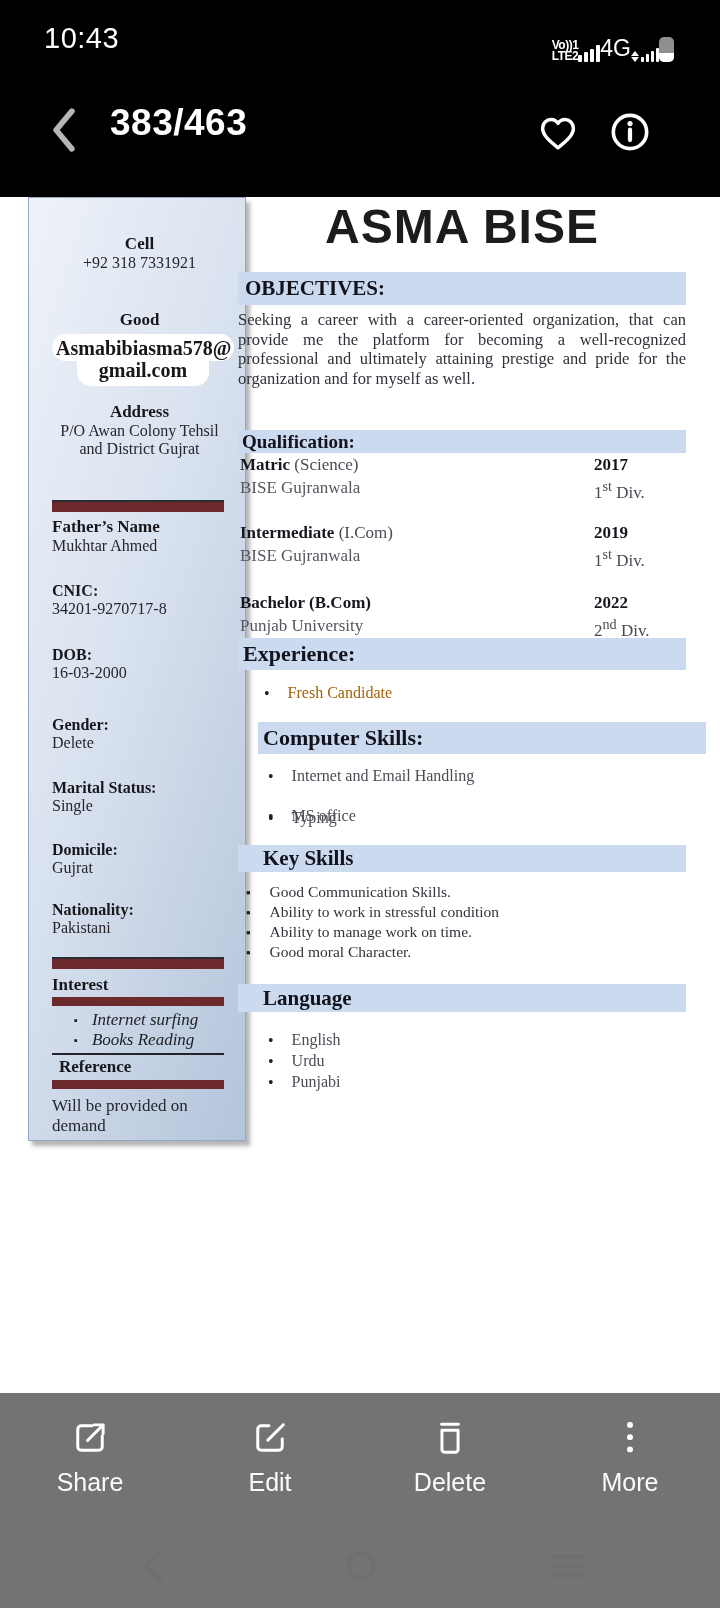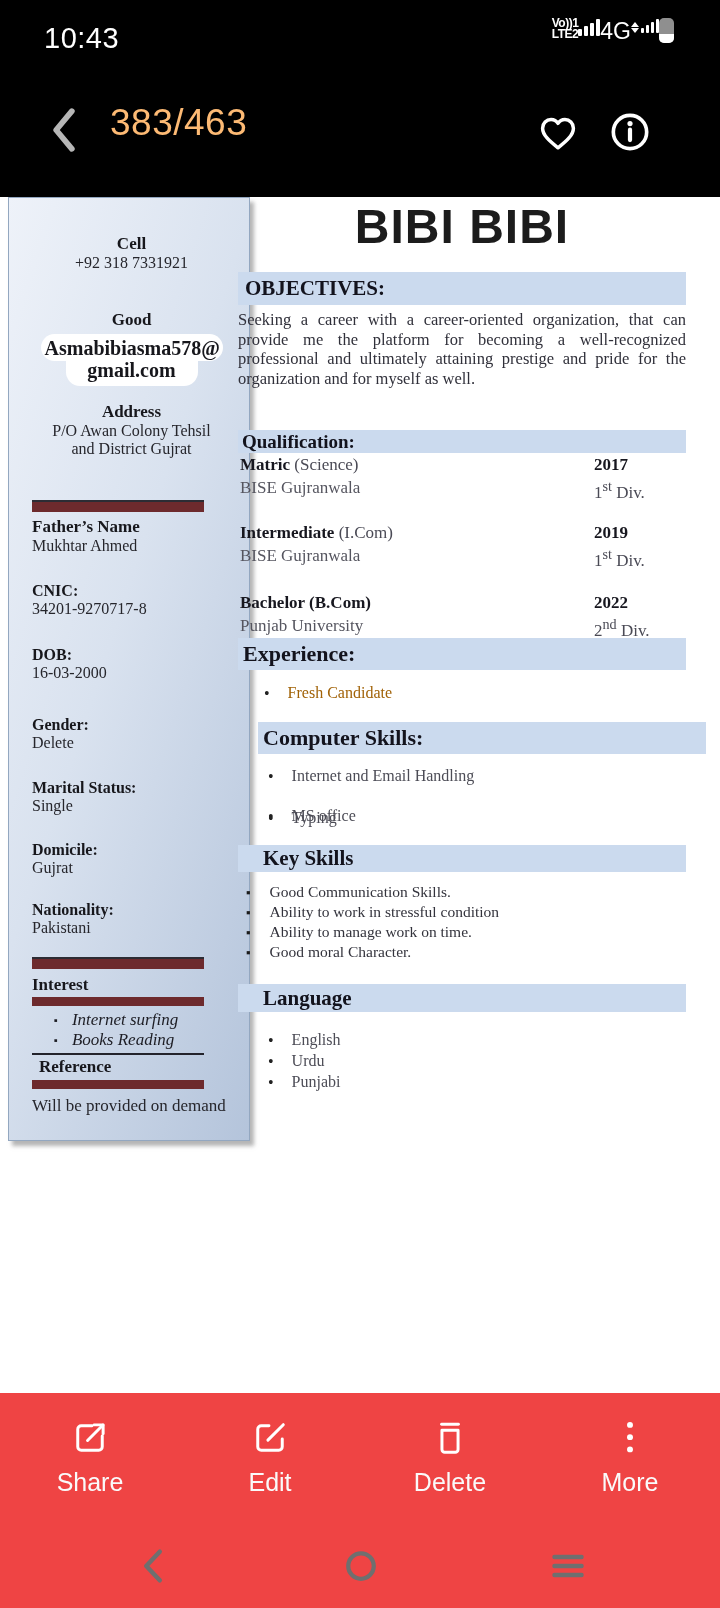--- a/index.html
+++ b/index.html
@@ -4,46 +4,46 @@
 <style>
   html,body{margin:0;padding:0;}
   body{
     width:720px;height:1608px;position:relative;background:#000;
     font-family:"Liberation Sans",sans-serif;overflow:hidden;
     -webkit-font-smoothing:antialiased;
   }
   
   .status-bar{position:absolute;top:0;left:0;width:720px;height:76px;display:flex;align-items:center;}
   .time{position:absolute;left:44px;top:22px;font-size:29px;color:#fff;letter-spacing:.5px;}
-  .status-right{position:absolute;right:46px;top:18px;display:flex;align-items:flex-start;height:44px;}
+  .status-right{position:absolute;right:46px;top:18px;display:flex;align-items:flex-end;height:44px;}
   .volte{color:#fff;font-size:12px;font-weight:bold;line-height:11px;letter-spacing:-.5px;text-align:left;}
   .sigbars{display:flex;align-items:flex-end;gap:2px;height:18px;}
   .sigbars i{display:block;width:4px;background:#fff;border-radius:1px;}
   .net{color:#fff;font-size:23px;}
   .sig2{display:flex;align-items:flex-end;gap:2px;height:15px;}
   .sig2 .arr{display:flex;flex-direction:column;align-items:center;justify-content:flex-end;height:15px;gap:1px;}
   .arr b{width:0;height:0;border-left:4px solid transparent;border-right:4px solid transparent;}
   .arr .up{border-bottom:5px solid #fff;}
   .arr .dn{border-top:5px solid #fff;}
   .sig2 i{display:block;width:3px;background:#fff;border-radius:1px;}
   .battery{width:15px;height:25px;border-radius:5px;background:#8f8f8f;position:relative;overflow:hidden;}
   .battery .level{position:absolute;left:0;bottom:0;width:100%;height:9px;background:#fff;}
   
   .app-header{position:absolute;top:96px;left:0;width:720px;height:72px;}
   .back-btn{position:absolute;left:40px;top:8px;width:48px;height:52px;display:flex;align-items:center;justify-content:center;}
-  .photo-index{position:absolute;left:110px;top:6px;color:#fdba74;font-size:37px;font-weight:normal;letter-spacing:.5px;}
+  .photo-index{position:absolute;left:110px;top:6px;color:#ffffff;font-size:37px;font-weight:bold;letter-spacing:.5px;}
   .heart-btn{position:absolute;left:528px;top:6px;width:60px;height:60px;display:flex;align-items:center;justify-content:center;}
   .info-btn{position:absolute;left:600px;top:6px;width:60px;height:60px;display:flex;align-items:center;justify-content:center;}
   
   .document{position:absolute;top:197px;left:0;width:720px;height:1196px;background:#fff;}
   .res-serif{font-family:"Liberation Serif","DejaVu Serif",serif;}
   
-  .sidebar{position:absolute;left:8px;top:0;width:216px;height:942px;
+  .sidebar{position:absolute;left:28px;top:0;width:216px;height:942px;
     background:linear-gradient(108deg,#eef2f9 0%,#d9e2ef 45%,#b4c4db 100%);
-    border:1px solid #93a7c0;box-shadow:4px 5px 4px rgba(120,120,120,.55);padding-left:24px;}
+    border:1px solid #93a7c0;box-shadow:4px 5px 4px rgba(120,120,120,.55);}
   .sb{position:absolute;left:0;width:100%;box-sizing:border-box;padding:0 18px 0 23px;
       font-family:"Liberation Serif","DejaVu Serif",serif;color:#17171c;}
   .sb.center{text-align:center;}
   .sb .lab{font-weight:bold;font-size:17px;}
   .sb .val{font-size:16px;color:#26262c;}
   .bubble{width:182px;margin:4px auto 0;}
   .bubble .b1{background:#fff;border-radius:14px;font-weight:bold;font-size:20px;padding:3px 4px 1px;text-align:center;}
   .bubble .b2{background:#fff;border-radius:0 0 14px 14px;font-weight:bold;font-size:20px;width:128px;margin:-2px auto 0;padding:0 2px 4px;text-align:center;}
   .bar-maroon{position:absolute;left:23px;width:172px;height:10px;background:#6d2a2d;}
   .topline{border-top:2px solid #2c2c34;}
@@ -64,21 +64,21 @@
   .qrow .board{position:absolute;left:2px;font-size:17px;color:#55555f;}
   .qrow .year{position:absolute;left:356px;font-size:17px;font-weight:bold;color:#17171f;}
   .qrow .div{position:absolute;left:356px;font-size:17px;color:#4a4a55;}
   .li{position:absolute;display:flex;font-family:"Liberation Serif","DejaVu Serif",serif;}
   .li .txt{color:#4c4c56;font-size:16px;}
   .li.dot::before{content:"•";color:#222;font-size:16px;margin-right:18px;line-height:19px;}
   .li.sqr::before{content:"▪";color:#1b1b1b;font-size:13px;margin-right:19px;line-height:19px;}
   .li.boldtxt .txt{font-weight:normal;color:#a16207;font-size:16px;}
   .li.keyskill .txt{color:#33333c;font-size:15.5px;font-family:Liberation Serif, serif;}
   
-  .bottom-bar{position:absolute;top:1393px;left:0;width:720px;height:215px;background:#ef4444;}
+  .bottom-bar{position:absolute;top:1393px;left:0;width:720px;height:215px;background:#737373;}
   .actions{position:absolute;top:24px;left:0;width:720px;display:flex;}
   .action-btn{width:180px;display:flex;flex-direction:column;align-items:center;gap:9px;color:#fff;}
   .action-btn svg{width:42px;height:42px;}
   .action-btn .albl{font-size:25px;color:#fafafa;}
   .navbar{position:absolute;top:150px;left:0;width:720px;height:46px;}
   .nav-ico{position:absolute;width:46px;height:46px;display:flex;align-items:center;justify-content:center;}
 </style>
 </head>
 <body>
 
@@ -213,21 +213,21 @@
     <div class="sb" style="top:859px;padding-left:30px;">
       <div class="lab">Reference</div>
     </div>
     <div class="bar-maroon" style="top:882px;height:9px;"></div>
     <div class="sb" style="top:898px;">
       <div class="val" style="font-size:17px">Will be provided on demand</div>
     </div>
   </aside>
 
   <main class="main">
-    <div class="res-name">BIBI BIBI</div>
+    <div class="res-name">ASMA BISE</div>
 
     <div class="band" style="top:75px;height:33px;font-size:21px;padding:4px 0 0 7px;">OBJECTIVES:</div>
     <div class="obj-body res-serif">Seeking a career with a career-oriented organization, that can provide me the platform for becoming a well-recognized professional and ultimately attaining prestige and pride for the organization and for myself as well.</div>
 
     <div class="band" style="top:233px;height:23px;font-size:19px;padding:1px 0 0 4px;">Qualification:</div>
 
     <div class="qrow res-serif">
       <div class="deg" style="top:258px;"><span>Matric</span><span class="paren"> (Science)</span></div>
       <div class="year" style="top:258px;">2017</div>
       <div class="board" style="top:281px;">BISE Gujranwala</div>

